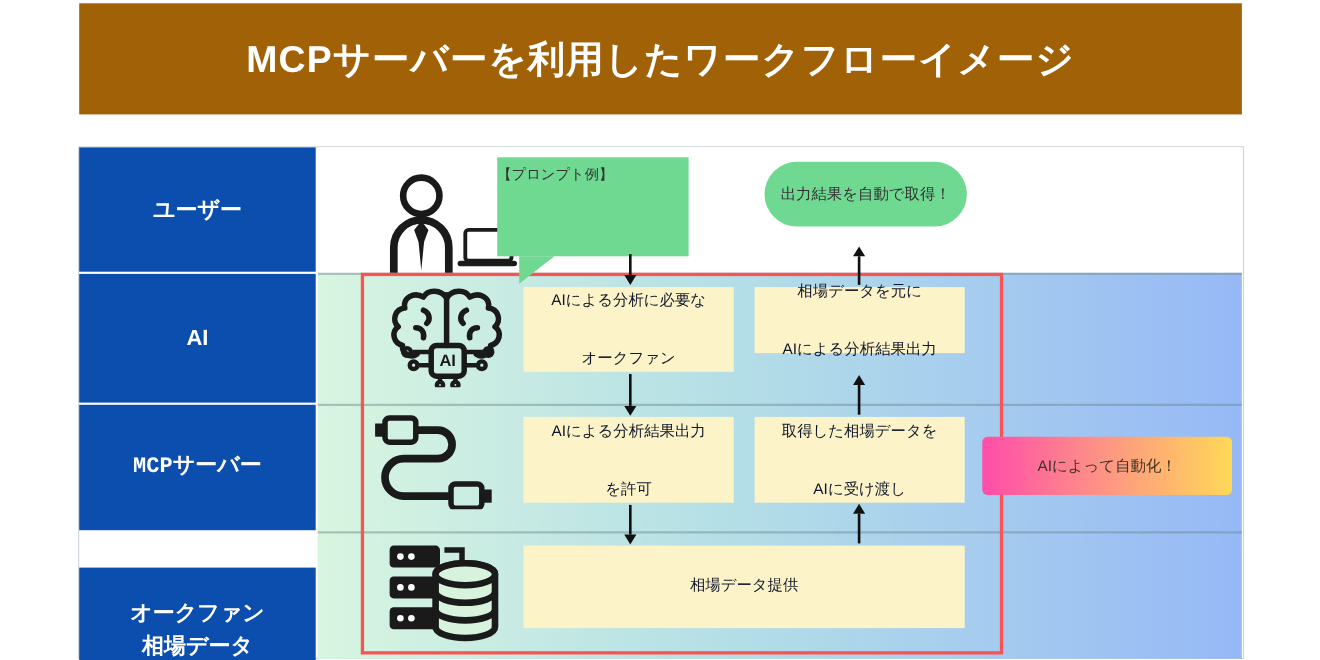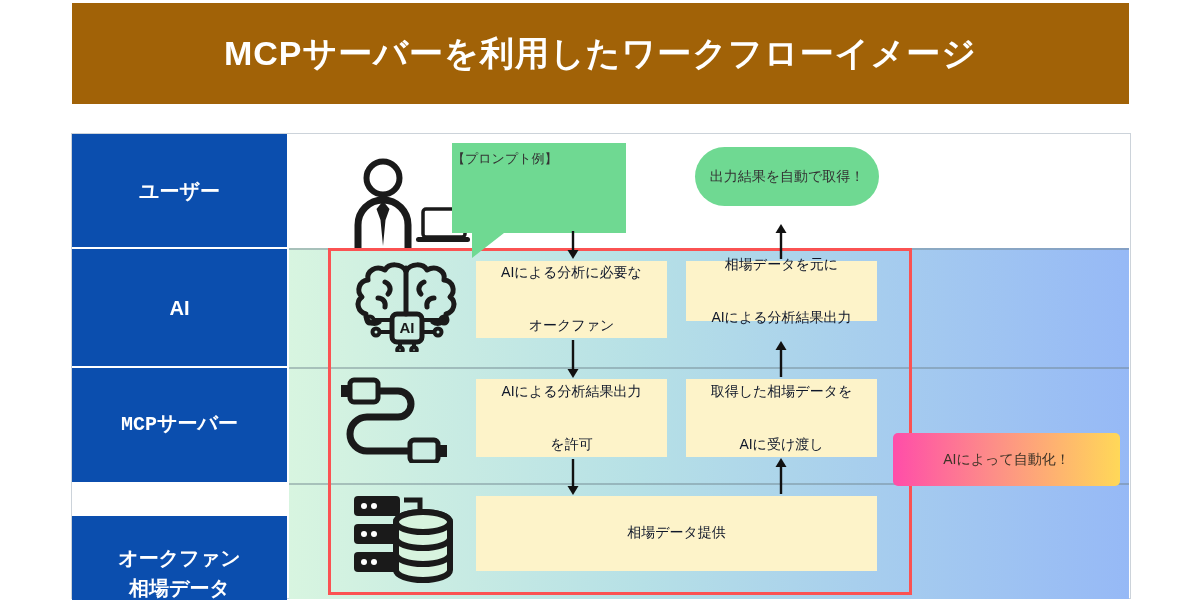--- a/index.html
+++ b/index.html
@@ -48,21 +48,21 @@
   }
   .pill-bubble{
     position:absolute;left:695px;top:147px;width:184px;height:59px;background:#6fd992;
     border-radius:38px;z-index:3;display:flex;align-items:center;justify-content:center;
     font-size:14px;color:#333333;
   }
   .badge{
     position:absolute;left:893px;top:397px;width:227px;height:53px;border-radius:5px;
     background:linear-gradient(90deg,#ff4da9 0%,#fd8f87 45%,#ffd858 100%);
     z-index:4;display:flex;align-items:center;justify-content:center;
-    font-size:14px;color:#3d3326;margin-top:36px;
+    font-size:14px;color:#3d3326;
   }
   .icon{position:absolute;z-index:3;}
   .arrows{position:absolute;left:0;top:0;width:1200px;height:600px;z-index:5;pointer-events:none;}
 </style>
 </head>
 <body>
 
 <div id="canvas">
 
   <div class="banner">

